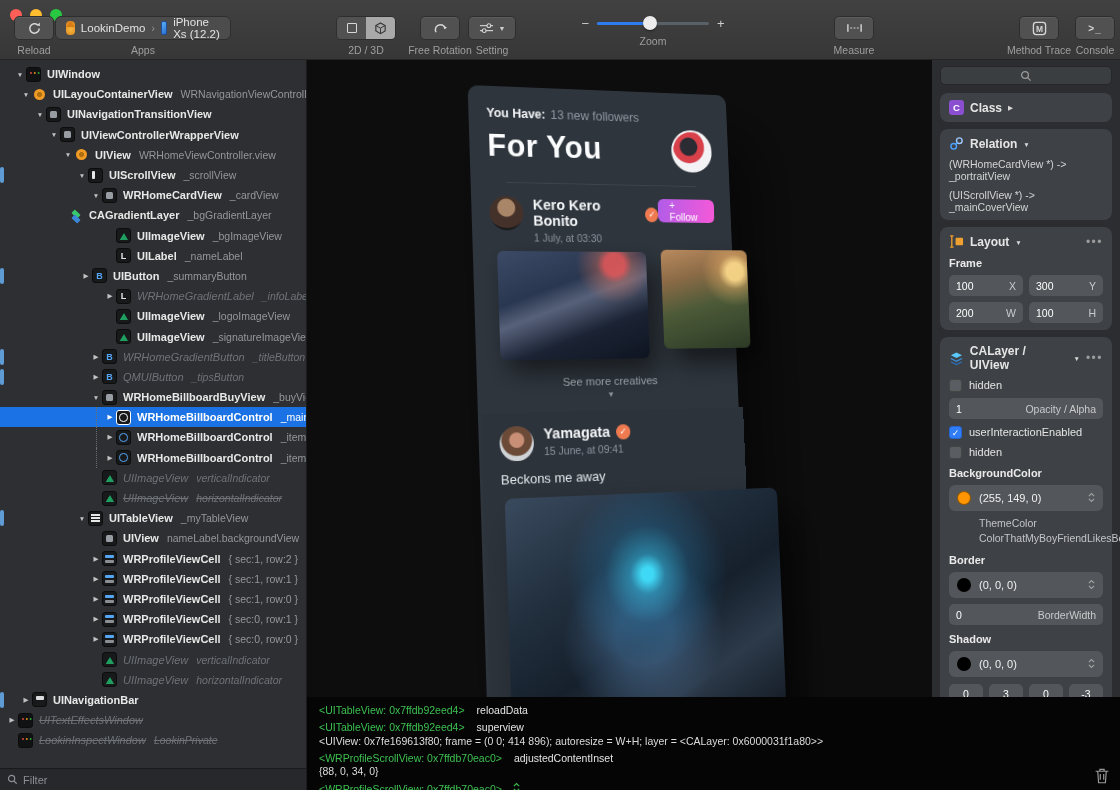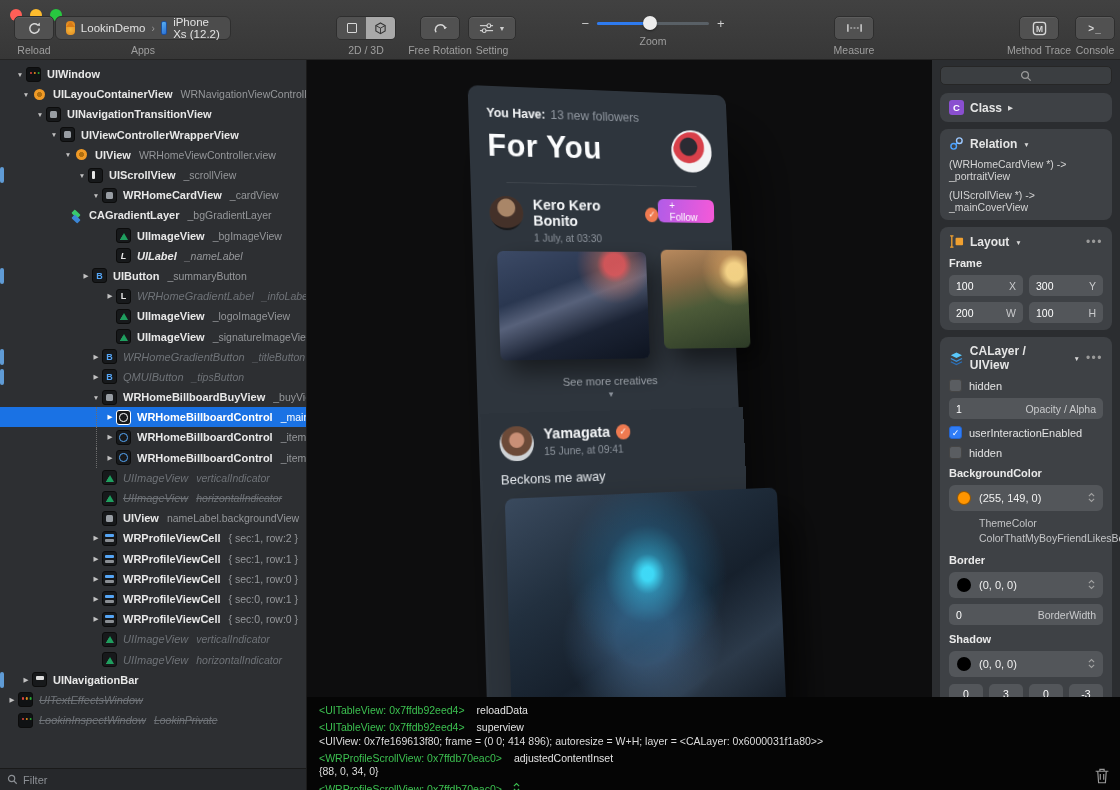--- a/index.html
+++ b/index.html
@@ -152,21 +152,21 @@
   .more { margin-left:auto; color:#9a9a9a; font-size:12px; letter-spacing:1.5px; line-height:6px; }
   .sicn { width:15px; height:15px; border-radius:3px; flex:none; display:flex; align-items:center; justify-content:center; }
   .sicn-class { background:#8a4fd0; color:#fff; font-size:9.5px; font-weight:bold; }
   .relline { font-size:10.5px; color:#d4d4d4; margin-top:7px; }
   .grouplabel { font-size:11px; font-weight:bold; color:#eaeaea; margin:8px 0 6px; }
   .fgrid { display:grid; grid-template-columns:1fr 1fr; gap:6px; }
   .fld { height:21px; background:#53565a; border-radius:5px; display:flex; align-items:center; padding:0 7px; font-size:10.5px; }
   .fld .v { color:#fff; }
   .fld .l { margin-left:auto; color:#c9cacc; }
   .fld.wide { margin-top:6px; }
-  .cbrow { display:flex; align-items:center; gap:7px; margin-top:7px; }
+  .cbrow { display:flex; align-items:flex-start; gap:7px; margin-top:7px; }
   .cb { width:13px; height:13px; border-radius:3px; background:#5a5d61; border:1px solid #454545; flex:none; }
   .cb.on { background:#2f7cf6; border-color:#2565cf; color:#fff; font-size:9px; display:flex; align-items:center; justify-content:center; }
   .cblabel { font-size:11px; color:#e4e4e4; }
   .colorbox { height:26px; background:#53565a; border-radius:6px; display:flex; align-items:center; padding:0 8px; gap:8px; }
   .swatch { width:14px; height:14px; border-radius:50%; border:1px solid rgba(0,0,0,.4); flex:none; }
   .colorbox .cv { font-size:11px; color:#f0f0f0; }
   .updown { margin-left:auto; color:#a2a2a2; }
   .notes { margin:5px 0 2px 30px; font-size:10.5px; color:#c3c4c6; line-height:15px; }
   .shadowgrid { display:grid; grid-template-columns:repeat(4,1fr); gap:6px; margin-top:7px; }
   .mini { text-align:center; }
@@ -329,21 +329,21 @@
         <span class="ticn ticn-gradient"></span>
         <span class="ttitle">CAGradientLayer</span>
         <span class="tsub">_bgGradientLayer</span>
       </div>
       <div class="trow" style="padding-left: 104px;">
         <span class="arrow"></span>
         <span class="ticn ticn-image"></span>
         <span class="ttitle">UIImageView</span>
         <span class="tsub">_bgImageView</span>
       </div>
-      <div class="trow" style="padding-left: 104px; font-style: italic;">
+      <div class="trow" style="padding-left: 104px;">
         <span class="arrow"></span>
         <span class="ticn ticn-label"></span>
         <span class="ttitle">UILabel</span>
         <span class="tsub">_nameLabel</span>
       </div>
       <div class="trow" style="padding-left: 80px;">
         <span class="edge-marker"></span>
         <span class="arrow">▶</span>
         <span class="ticn ticn-button"></span>
         <span class="ttitle">UIButton</span>
@@ -412,20 +412,27 @@
         <span class="arrow"></span>
         <span class="ticn ticn-image"></span>
         <span class="ttitle">UIImageView</span>
         <span class="tsub">verticalIndicator</span>
       </div>
       <div class="trow dim strike" style="padding-left: 90px;">
         <span class="arrow"></span>
         <span class="ticn ticn-image"></span>
         <span class="ttitle">UIImageView</span>
         <span class="tsub">horizontalIndicator</span>
+      </div>
+      <div class="trow" style="padding-left: 76px;">
+        <span class="edge-marker"></span>
+        <span class="arrow">▼</span>
+        <span class="ticn ticn-table"></span>
+        <span class="ttitle">UITableView</span>
+        <span class="tsub">_myTableView</span>
       </div>
       <div class="trow" style="padding-left: 90px;">
         <span class="arrow"></span>
         <span class="ticn ticn-view"></span>
         <span class="ttitle">UIView</span>
         <span class="tsub">nameLabel.backgroundView</span>
       </div>
       <div class="trow" style="padding-left: 90px;">
         <span class="arrow">▶</span>
         <span class="ticn ticn-cell"></span>

